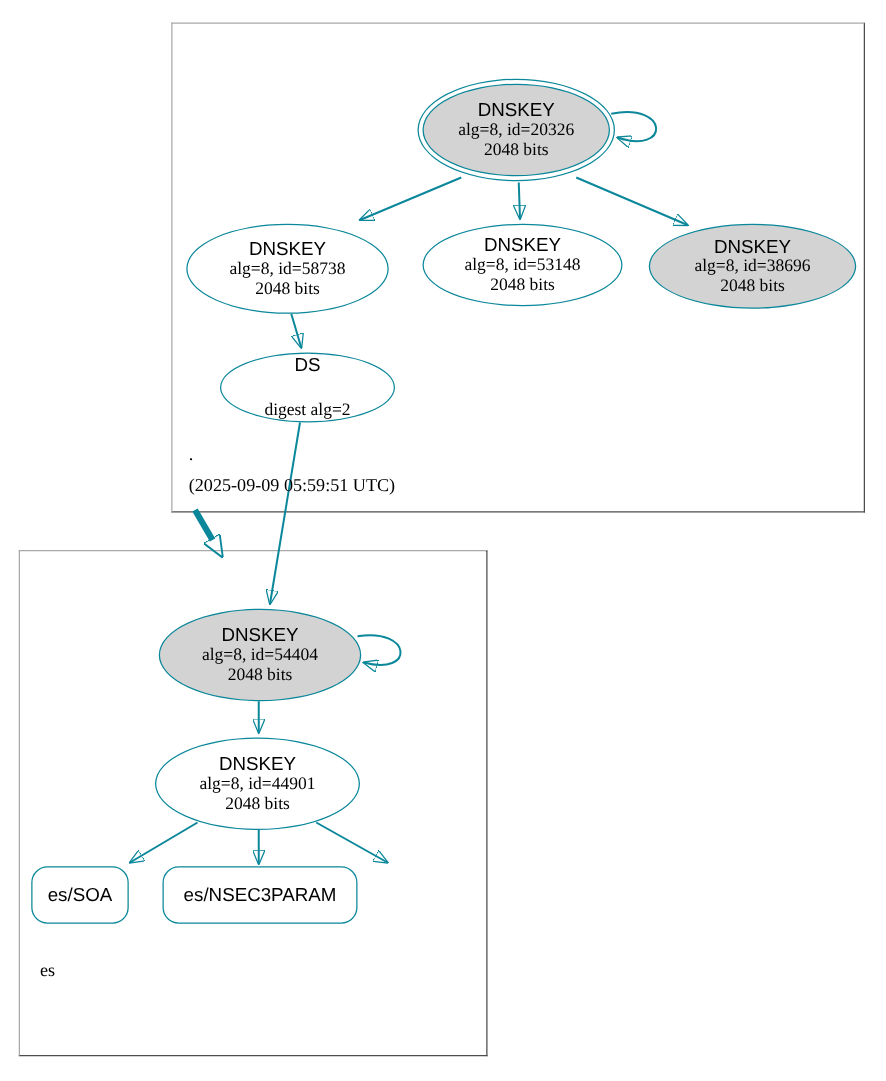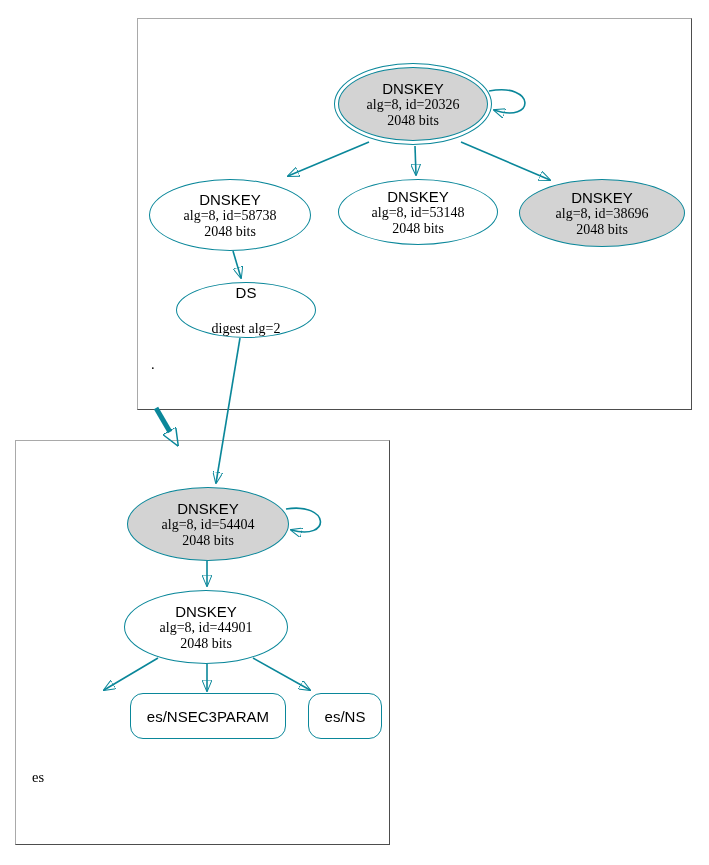--- a/index.html
+++ b/index.html
@@ -100,35 +100,36 @@
     <div class="node-detail">alg=8, id=38696</div>
     <div class="node-detail">2048 bits</div>
   </div>
 
   <div class="node" style="left:176px;top:282px;width:140px;height:56px;gap:20px;">
     <div class="node-title">DS</div>
     <div class="node-detail">digest alg=2</div>
   </div>
 
   <div class="cluster-label" style="left:151px;top:356px;">.</div>
+  <div class="cluster-label" style="left:151px;top:381px;">(2025-09-09 05:59:51 UTC)</div>
 
   <div class="node gray" style="left:127px;top:487px;width:162px;height:74px;">
     <div class="node-title">DNSKEY</div>
     <div class="node-detail">alg=8, id=54404</div>
     <div class="node-detail">2048 bits</div>
   </div>
 
   <div class="node" style="left:124px;top:590px;width:164px;height:74px;">
     <div class="node-title">DNSKEY</div>
     <div class="node-detail">alg=8, id=44901</div>
     <div class="node-detail">2048 bits</div>
   </div>
 
+  <div class="rrset" style="left:25px;top:693px;width:78px;height:46px;">
+    <span>es/SOA</span>
+  </div>
   <div class="rrset" style="left:130px;top:693px;width:156px;height:46px;">
     <span>es/NSEC3PARAM</span>
-  </div>
-  <div class="rrset" style="left:308px;top:693px;width:74px;height:46px;">
-    <span>es/NS</span>
   </div>
 
   <div class="cluster-label" style="left:32px;top:769px;">es</div>
 
 </div>
 
 </body></html>

